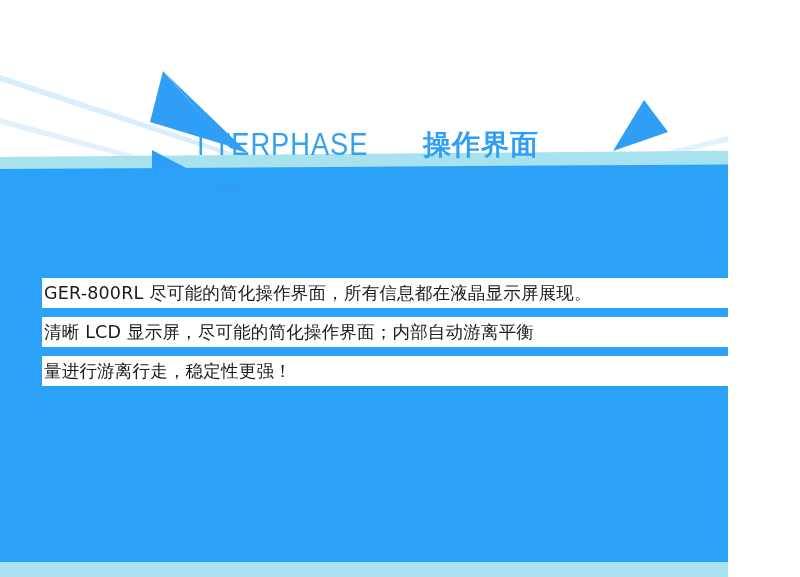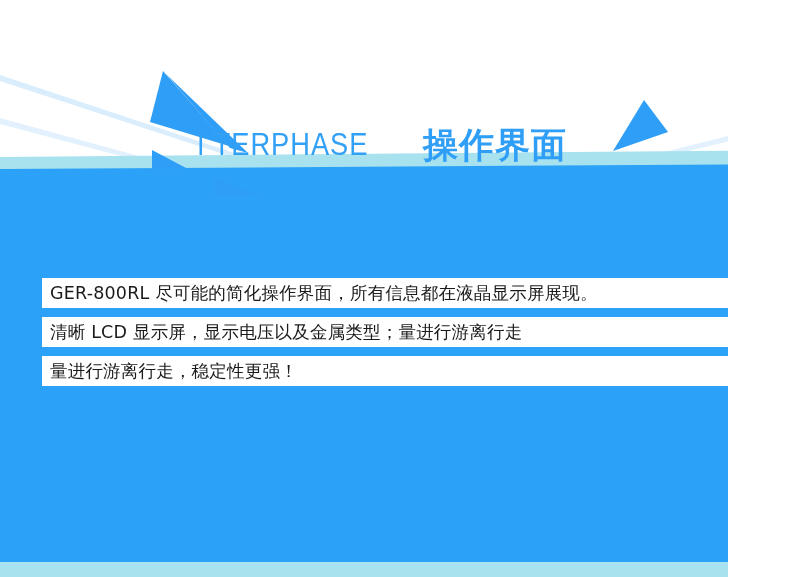--- a/index.html
+++ b/index.html
@@ -45,21 +45,21 @@
     white-space: nowrap;
     transform: scaleX(0.88);
     transform-origin: left top;
     line-height: 34px;
   }
   .title-cn {
     position: absolute;
     left: 423px;
     top: -3px;
     font-family: "DejaVu Sans", "Liberation Sans", sans-serif;
-    font-size: 35px;
+    font-size: 28px;
     font-weight: bold;
     letter-spacing: 1px;
     color: #2f9ef7;
     white-space: nowrap;
     line-height: 40px;
   }
 
   
   .copy-block {
     position: absolute;
@@ -67,21 +67,21 @@
     top: 278px;
     width: 716px;
   }
   .copy-line {
     background: #ffffff;
     height: 30px;
     margin-bottom: 9px;
     box-sizing: border-box;
     display: flex;
     align-items: center;
-    padding-left: 8px;
+    padding-left: 2px;
     overflow: hidden;
     white-space: nowrap;
   }
   .copy-line .txt {
     font-family: "DejaVu Sans", "Liberation Sans", sans-serif;
     font-size: 17.5px;
     color: #1a1a1a;
     line-height: 30px;
     letter-spacing: 0.2px;
   }
@@ -122,20 +122,20 @@
   <div class="header-titles">
     <div class="title-en">I TERPHASE</div>
     <div class="title-cn">操作界面</div>
   </div>
 
   <div class="copy-block">
     <div class="copy-line">
       <span class="txt">GER-800RL 尽可能的简化操作界面，所有信息都在液晶显示屏展现。</span>
     </div>
     <div class="copy-line">
-      <span class="txt">清晰 LCD 显示屏，显示电压以及金属类型；量进行游离行走</span>
+      <span class="txt">清晰 LCD 显示屏，尽可能的简化操作界面；内部自动游离平衡</span>
     </div>
     <div class="copy-line last">
       <span class="txt">量进行游离行走，稳定性更强！</span>
     </div>
   </div>
 
 </div>
 
 </body></html>

